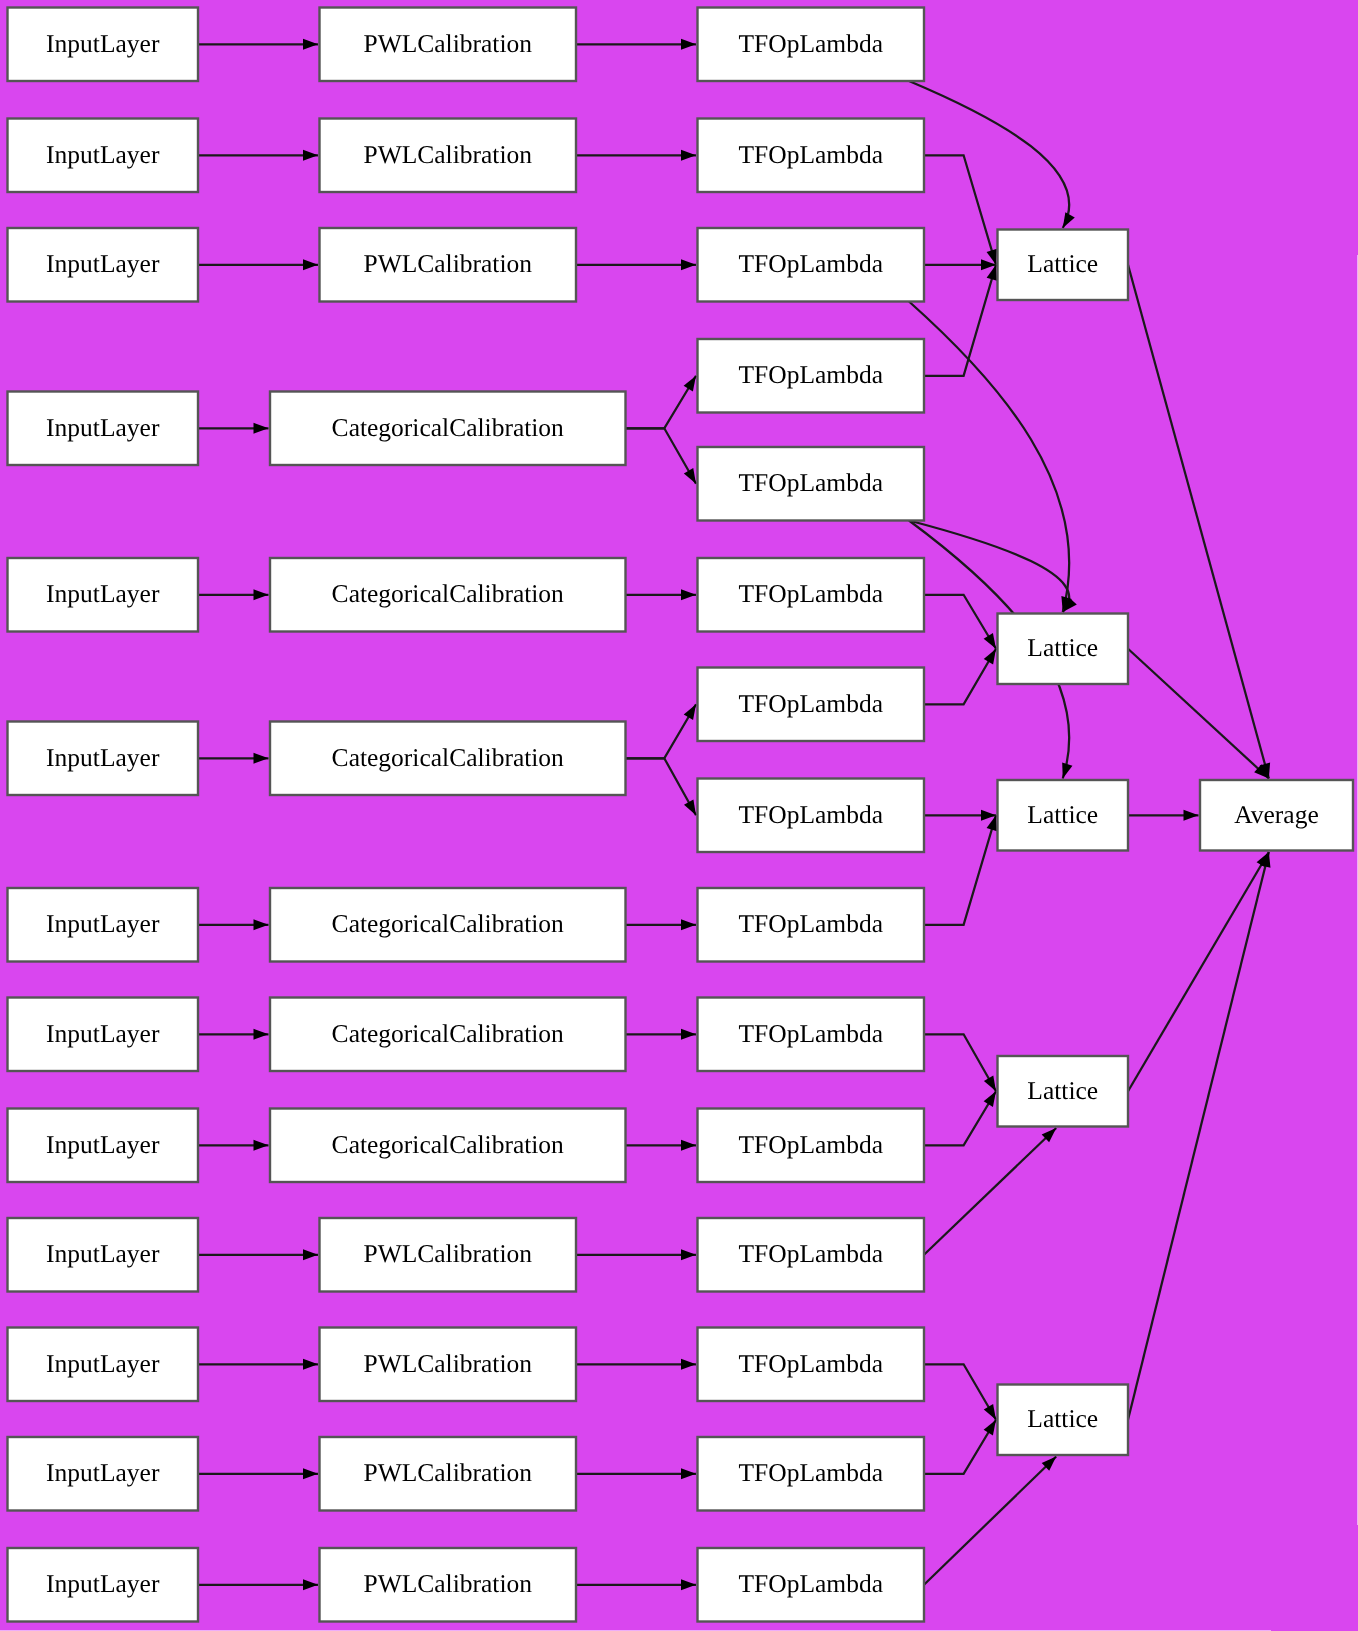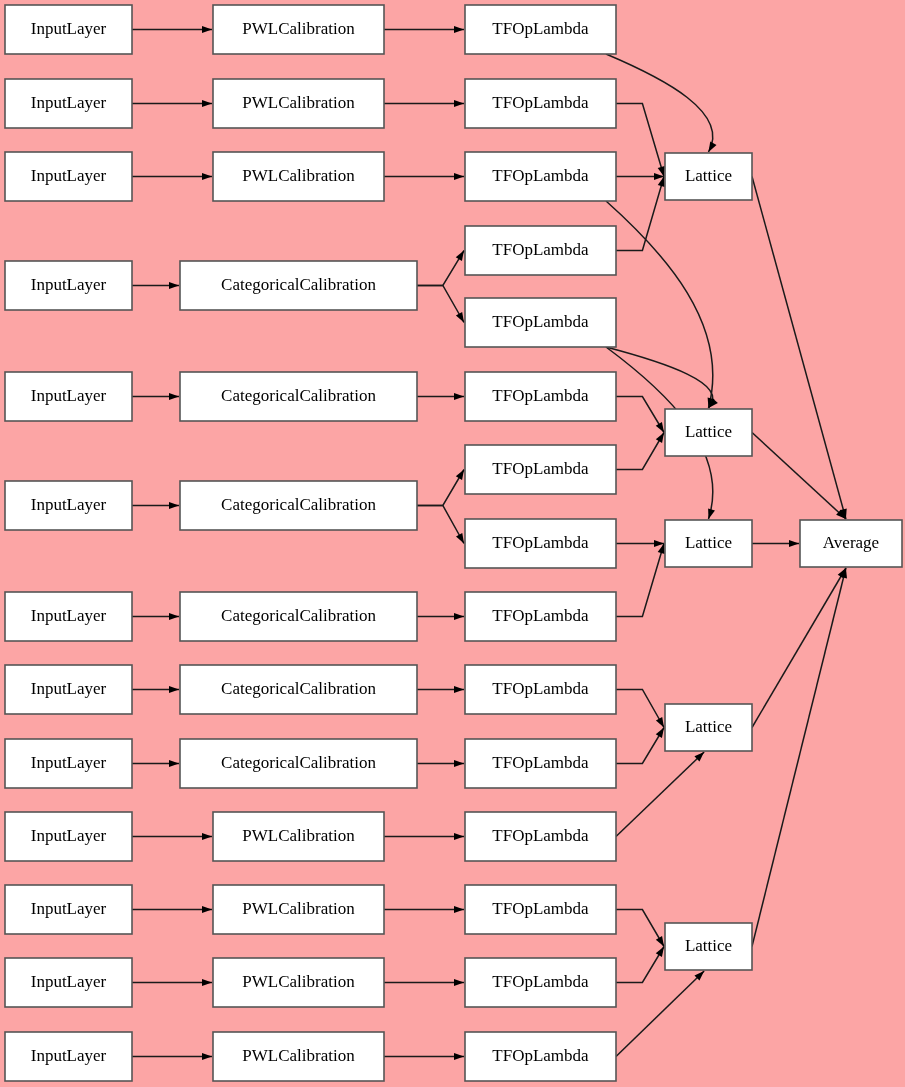--- a/index.html
+++ b/index.html
@@ -4,21 +4,21 @@
 <style>
   html, body {
     margin: 0;
     padding: 0;
     background: #ffffff;
   }
   #canvas-root {
     position: relative;
     width: 905px;
     height: 1087px;
-    background: #fca5a5;
+    background: #d946ef;
     font-family: "Liberation Serif", "DejaVu Serif", serif;
     overflow: hidden;
   }
   svg#graph {
     display: block;
     width: 905px;
     height: 1087px;
   }
   .node-box {
     fill: #ffffff;

